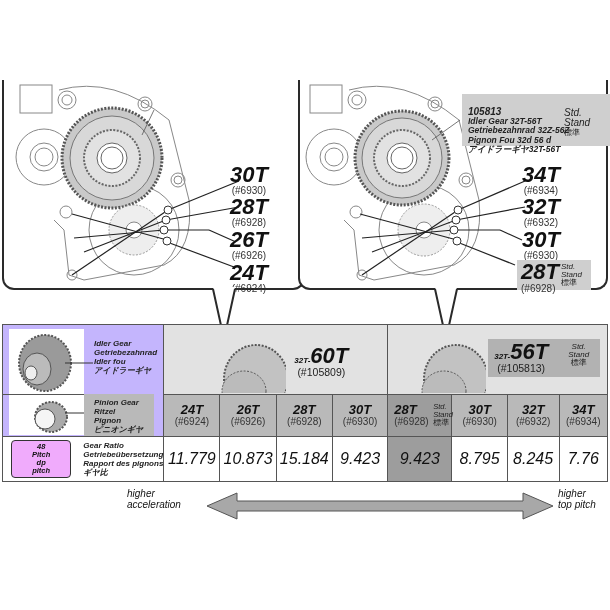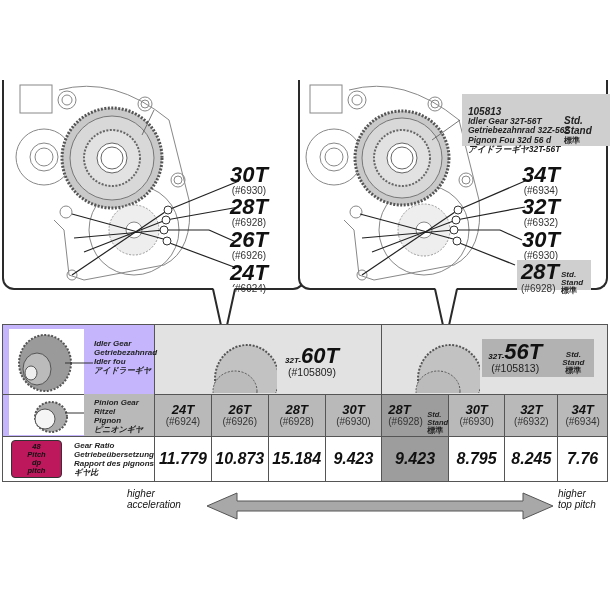--- a/index.html
+++ b/index.html
@@ -7,45 +7,45 @@
   body { position: relative; font-family: "Liberation Sans", sans-serif; color: #111; }
 
   .panel { position: absolute; top: 80px; width: 303px; height: 210px; border: 2px solid #2a2a2a; border-top: none; border-radius: 0 0 12px 12px; background: #fff; }
   .panel.left { left: 2px; }
   .panel.right { left: 298px; width: 310px; }
   .panel svg.drawing { position: absolute; left: 0; top: 0; }
 
   .info { position: absolute; font-size: 8.5px; font-style: italic; font-weight: bold; line-height: 9.5px; color: #222; }
   .info .num { font-size: 10px; }
   .info.boxed { background: #cfcfcf; padding: 13px 6px; width: 148px; height: 52px; }
-  .std-tag { position: absolute; font-size: 10px; font-style: italic; font-weight: bold; line-height: 10px; color: #222; margin-top: 8px; }
+  .std-tag { position: absolute; font-size: 10px; font-style: italic; font-weight: normal; line-height: 10px; color: #222; }
   .std-tag .jp { font-size: 8px; font-style: normal; }
 
   .tooth { position: absolute; text-align: center; }
   .tooth .t { display: block; font-size: 22px; font-weight: bold; font-style: italic; line-height: 20px; color: #111; }
   .tooth .p { display: block; font-size: 10px; color: #333; line-height: 11px; }
   .tooth.boxed { background: #cfcfcf; padding: 2px 4px 2px 4px; }
 
   table.gt { position: absolute; left: 2px; top: 324px; width: 606px; border-collapse: collapse; }
   table.gt td { border: 1px solid #555; text-align: center; vertical-align: middle; padding: 0; }
   .r1 td { height: 69px; background: #e2e2e2; }
   .r2 td { height: 42px; background: #b9b9b9; }
   .r3 td { height: 45px; background: #ffffff; }
   .r3 td.std { background: #9d9d9d; }
   .r2 td.stdcol { background: #9d9d9d; }
   .lbl { font-size: 8px; font-style: italic; font-weight: bold; line-height: 9px; text-align: left; color: #222; }
   .pin .t { display: block; font-size: 13px; font-weight: bold; font-style: italic; line-height: 13px; }
   .pin .p { display: block; font-size: 10px; color: #333; line-height: 12px; }
-  .ratio { font-size: 16px; font-weight: bold; font-style: italic; }
+  .ratio { font-size: 16px; font-weight: normal; font-style: italic; }
   .idler-wrap { position: relative; height: 69px; }
   .idler-box { position: absolute; font-weight: bold; }
   .idler-box .pre { font-size: 8px; font-style: italic; }
   .idler-box .big { font-size: 22px; font-style: italic; }
   .idler-box .pn { display: block; font-size: 10.5px; font-weight: normal; color: #222; margin-top: -3px; }
-  .pitch { display: inline-block; border: 1.5px solid #333; border-radius: 4px; background: #be185d; font-size: 7.5px; font-weight: bold; font-style: italic; line-height: 8px; padding: 2px 12px; text-align: center; }
+  .pitch { display: inline-block; border: 1.5px solid #333; border-radius: 4px; background: #f0abfc; font-size: 7.5px; font-weight: bold; font-style: italic; line-height: 8px; padding: 2px 20px; text-align: center; }
 
   .arrow-row { position: absolute; left: 0; top: 486px; width: 610px; height: 40px; }
   .arr-label { position: absolute; font-size: 10px; font-style: italic; color: #111; line-height: 11px; }
 </style>
 </head>
 <body>
 
 <div class="panel left">
   <svg class="drawing" width="300" height="210">
     <g fill="none" stroke="#888" stroke-width="1">

